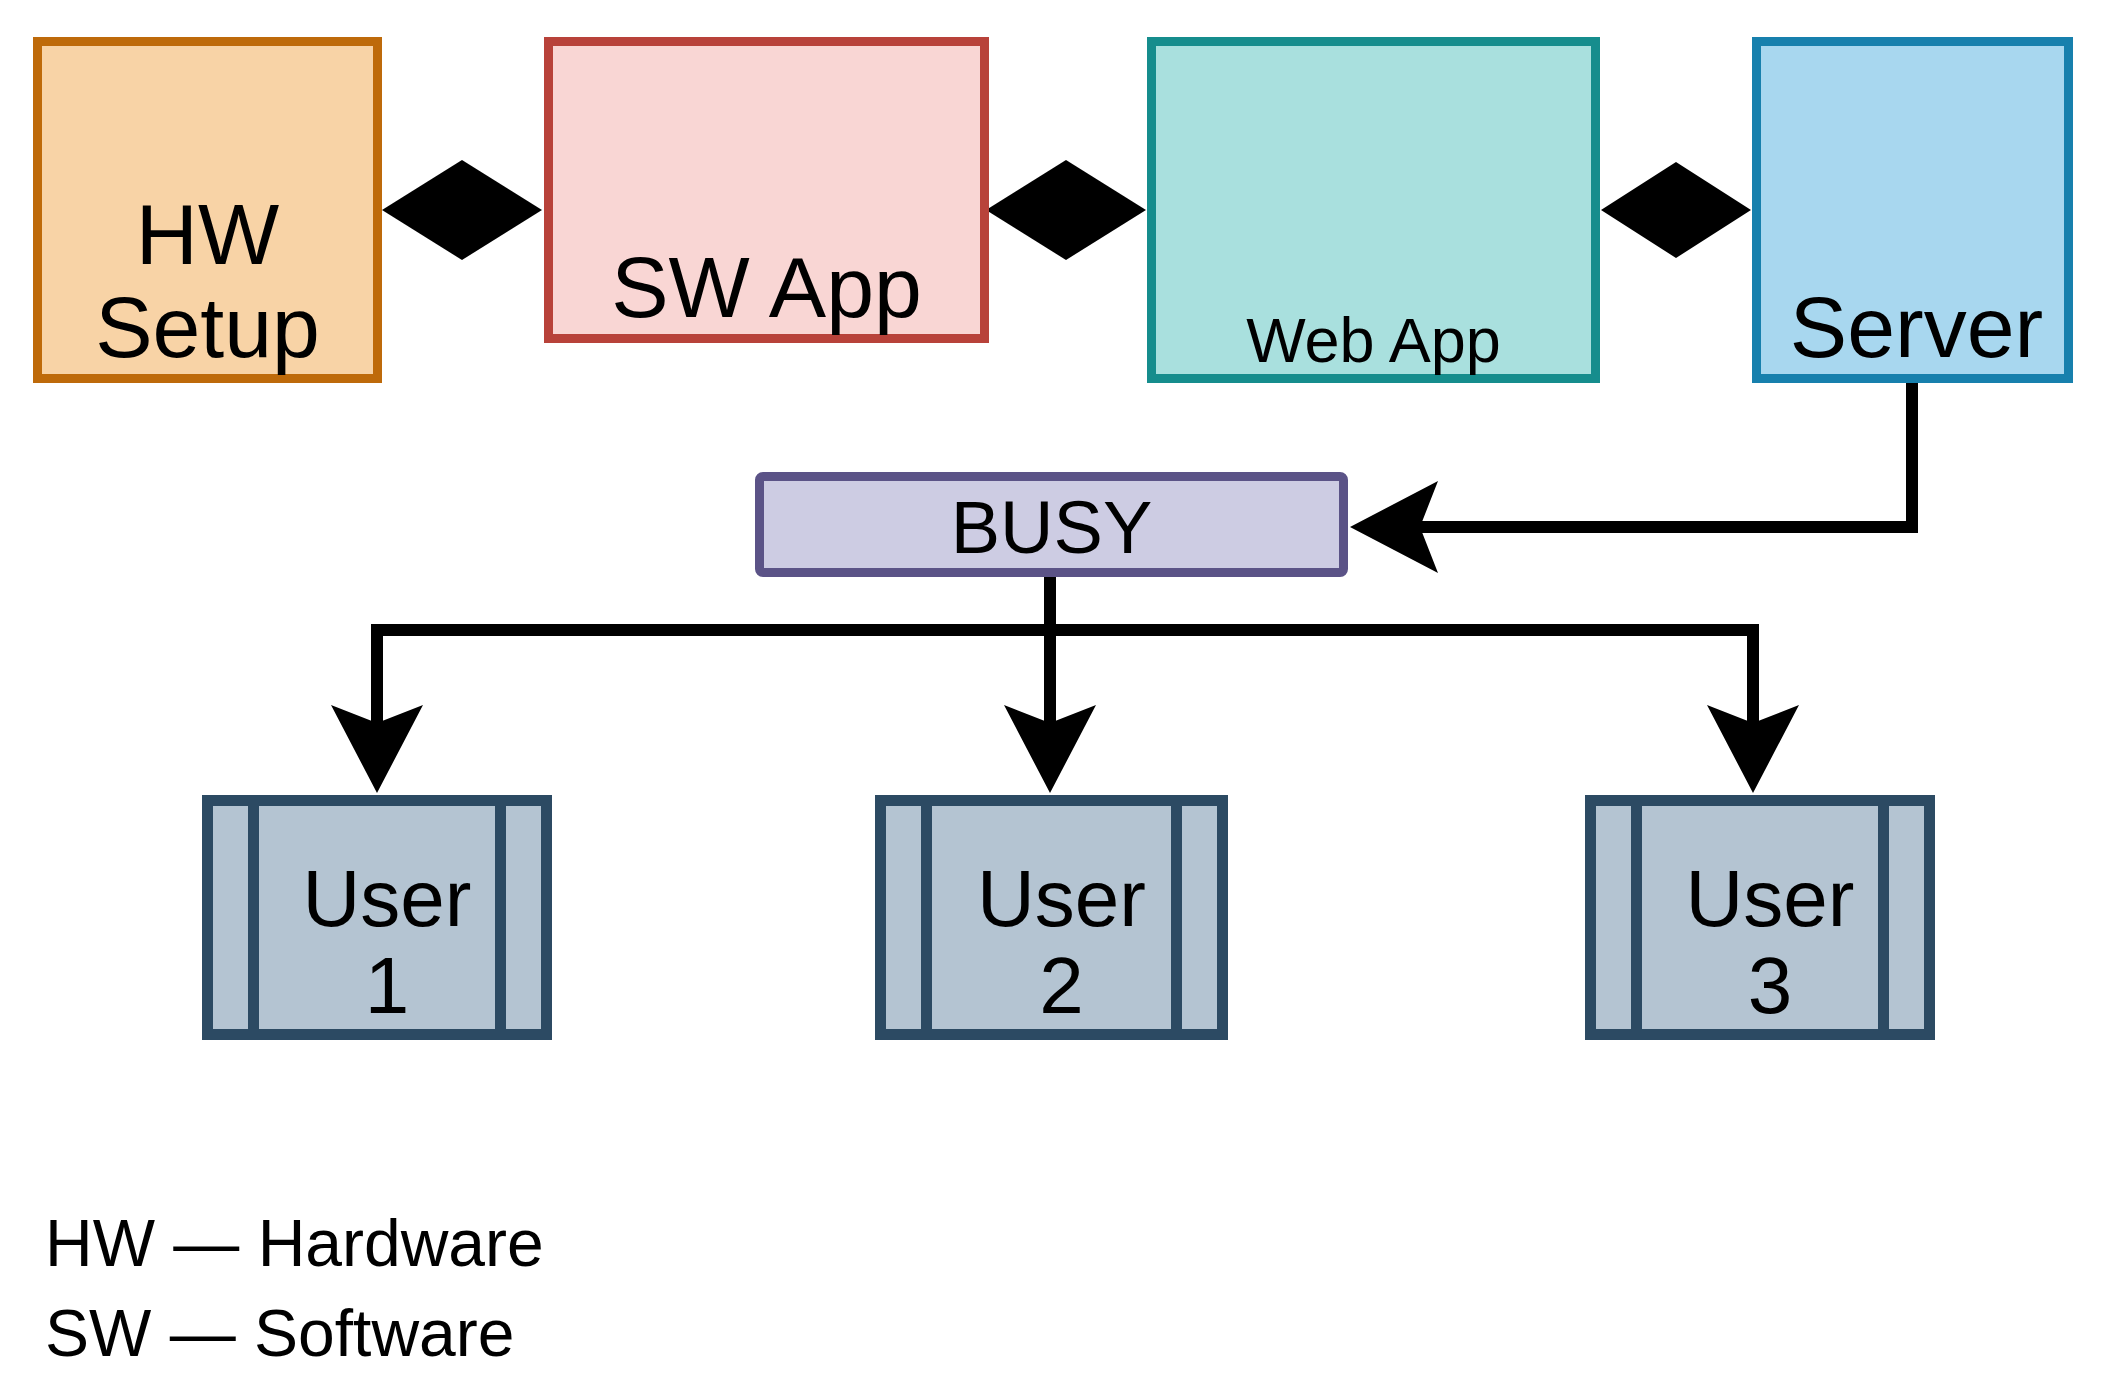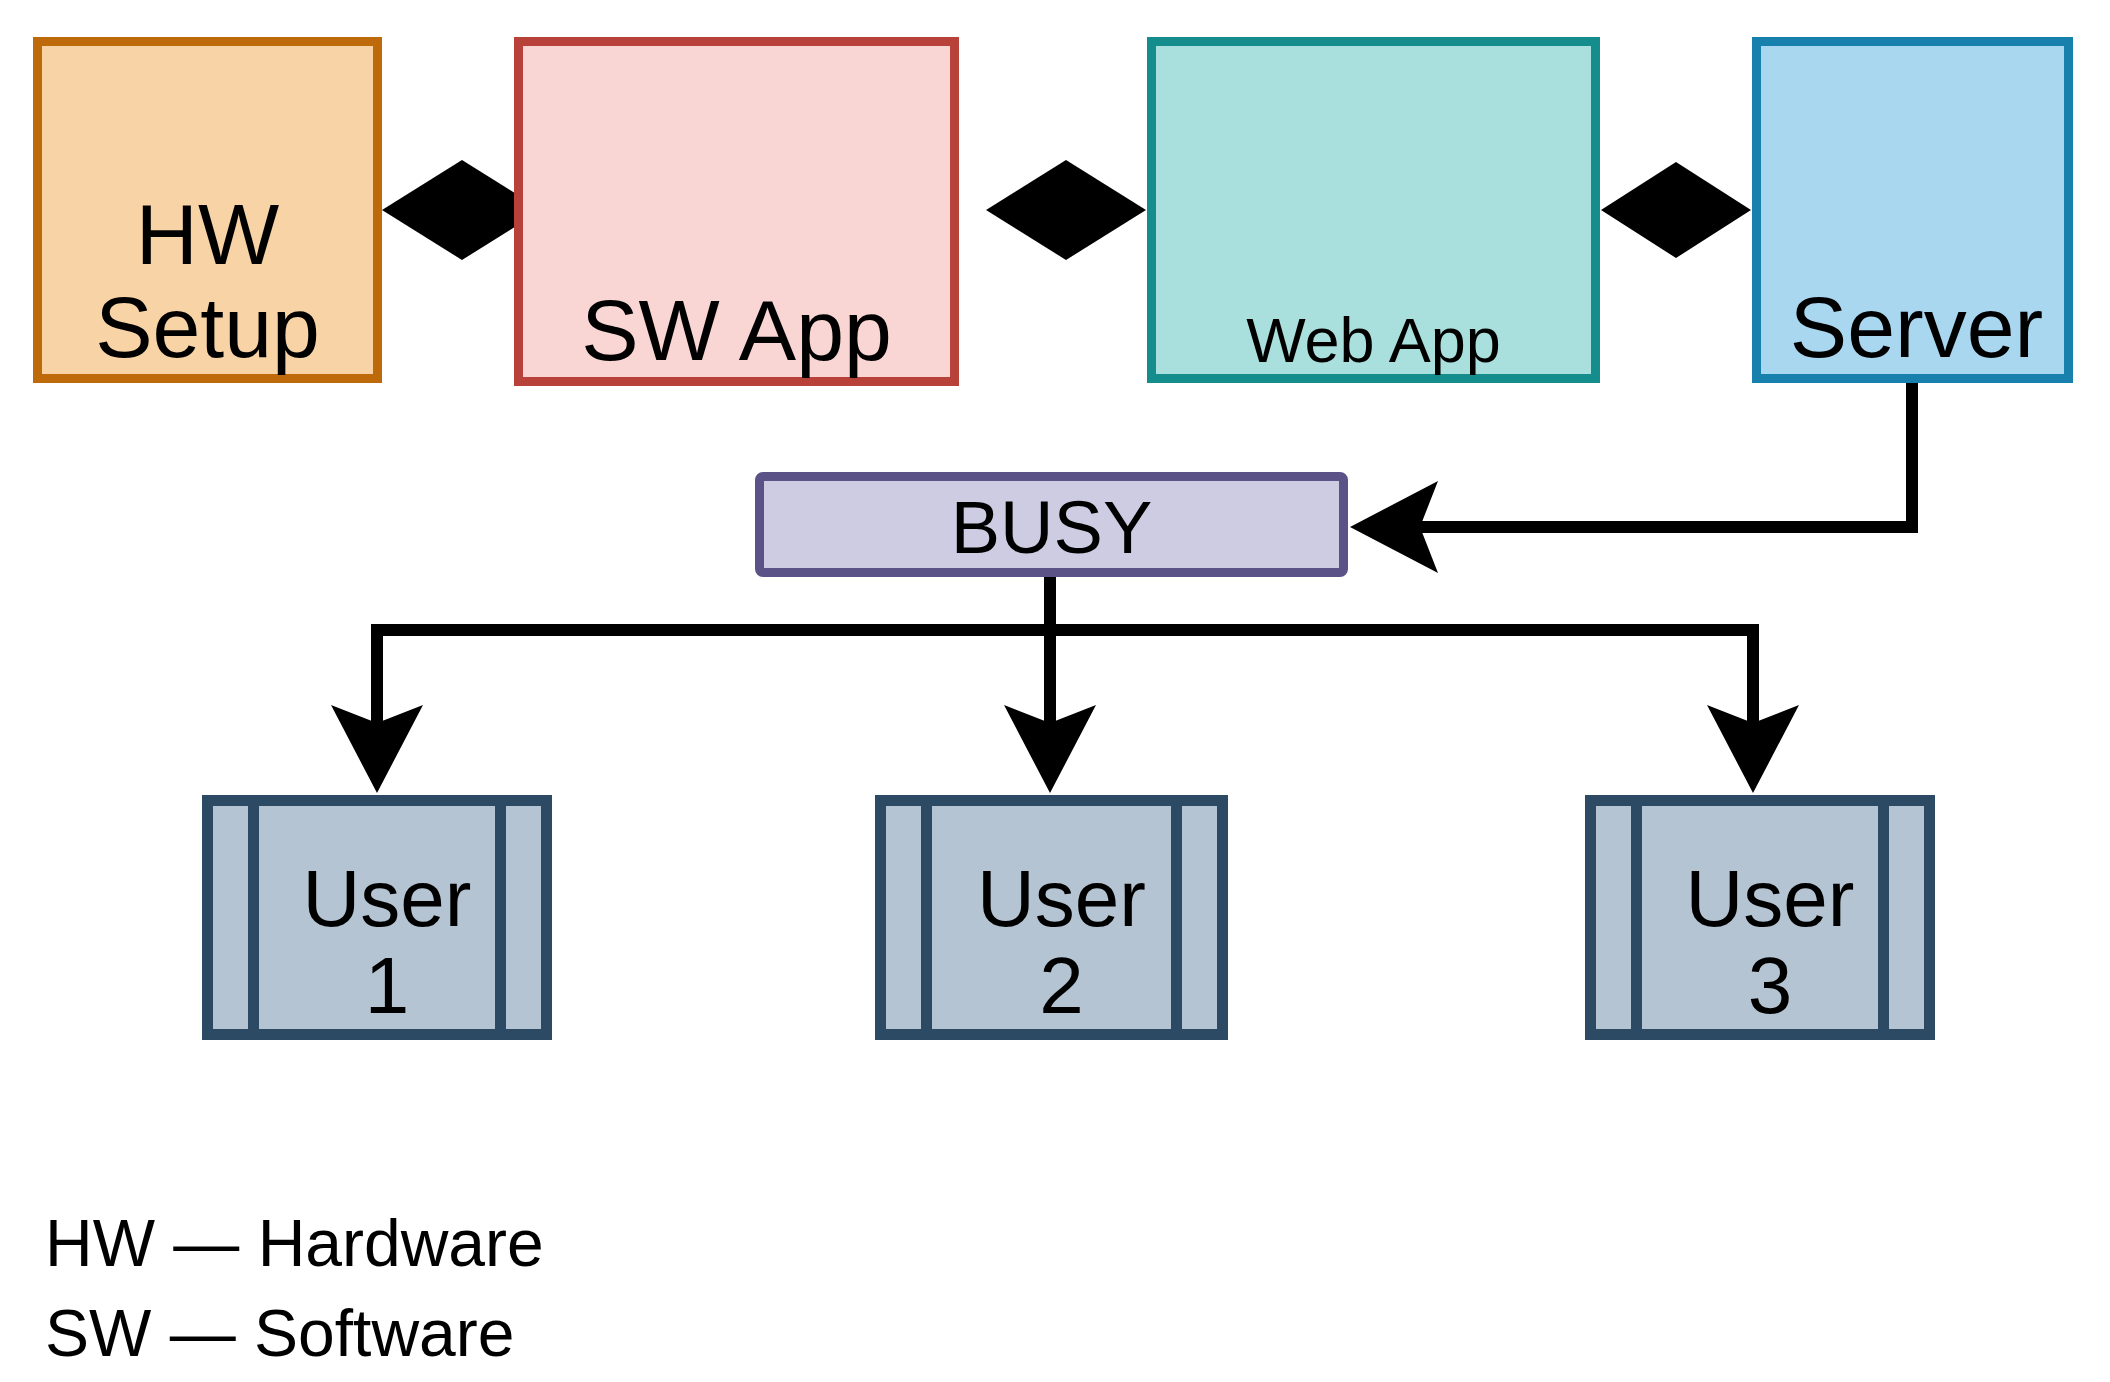--- a/index.html
+++ b/index.html
@@ -18,21 +18,21 @@
     color:#000000;
     line-height:1.08;
     white-space:pre-line;
   }
 
   
   .boxnode { border-style:solid; }
 
   #node-hw-setup   { left:33px;   top:37px;  width:349px; height:346px;
                      background:#F8D3A6; border:9px solid #BE6A0A; font-size:86px; }
-  #node-sw-app     { left:514px;  top:37px;  width:445px; height:349px;
+  #node-sw-app     { left:544px;  top:37px;  width:445px; height:306px;
                      background:#F9D6D4; border:9px solid #B8423A; font-size:86px; }
   #node-web-app    { left:1147px; top:37px;  width:453px; height:346px;
                      background:#A9E0DE; border:9px solid #168D8D; font-size:63px; }
   #node-server     { left:1752px; top:37px;  width:321px; height:346px;
                      background:#A8D7EF; border:9px solid #1780AD; font-size:86px;padding-left:8px; }
 
   
   #node-busy {
     left:755px; top:472px; width:593px; height:105px;
     background:#CDCCE3; border:9px solid #5B5387; border-radius:8px;

